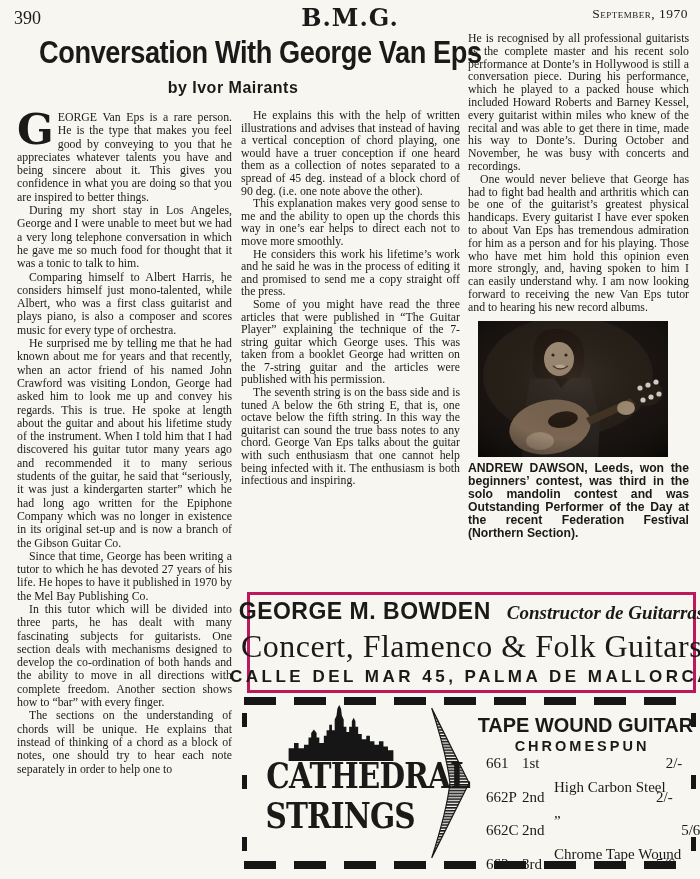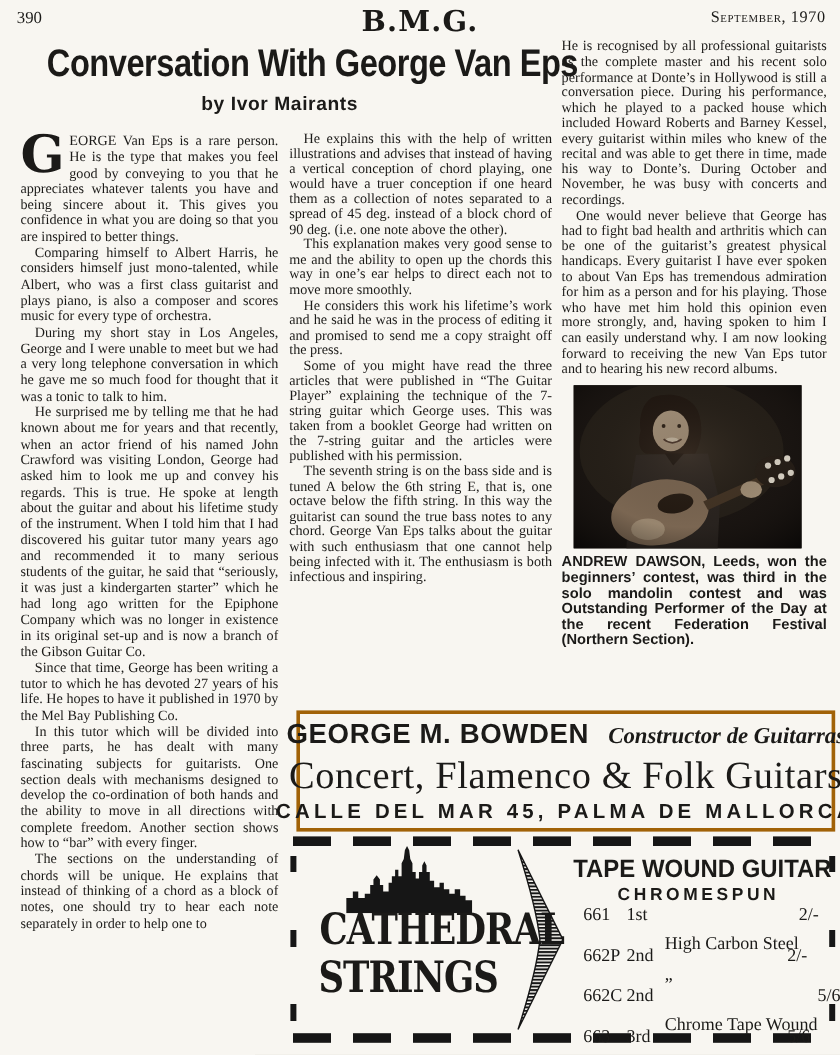--- a/index.html
+++ b/index.html
@@ -1,19 +1,19 @@
 <!DOCTYPE html>
 <html><head>
 <meta charset="utf-8">
 <style>
   html,body{margin:0;padding:0;background:#e8e6e0;}
   .page{position:relative;width:700px;height:879px;background:#f8f6f1;color:#1b1a18;
         font-family:"Liberation Serif", serif;overflow:hidden;margin:0 auto;}
   
-  .pagenum{position:absolute;left:14px;top:8px;font-size:14px;}
+  .pagenum{position:absolute;left:14px;top:8px;font-size:18px;}
   .masthead{position:absolute;left:0;top:3px;width:700px;text-align:center;
             font-family:"DejaVu Serif", serif;font-weight:bold;font-size:24px;letter-spacing:1px;}
   .issuedate{position:absolute;right:12px;top:6px;font-size:13.5px;font-variant:small-caps;letter-spacing:.5px;}
   
   .title{position:absolute;left:0;top:34px;width:466px;text-align:right;}
   .title .tx{display:inline-block;font-family:"Liberation Sans", sans-serif;font-weight:bold;
              font-size:32px;letter-spacing:-.5px;transform:scaleX(.85);transform-origin:center top;white-space:nowrap;}
   .byline{position:absolute;left:0;top:79px;width:466px;text-align:center;
           font-family:"Liberation Sans", sans-serif;font-weight:bold;font-size:16px;letter-spacing:.5px;}
   
@@ -23,21 +23,21 @@
   #col1{left:17px;top:111px;width:215px;height:762px;line-height:13.3px;}
   #col2{left:241px;top:109px;width:219px;height:474px;line-height:12.6px;}
   #col3{left:468px;top:32px;width:221px;line-height:12.8px;}
   .dropcap{float:left;font-family:"DejaVu Serif", serif;font-weight:bold;font-size:43px;
            line-height:33px;padding:2px 4px 0 0;}
   
   .photo{display:block;margin:7px 0 5px 10px;width:190px;height:136px;background:#151210;}
   .caption{font-family:"Liberation Sans", sans-serif;font-weight:bold;font-size:12.2px;
            line-height:13.1px;text-align:justify;margin-top:2px;}
   
-  .bowden{position:absolute;left:247px;top:592px;width:443px;height:95px;border:3px solid #a16207;
+  .bowden{position:absolute;left:247px;top:592px;width:443px;height:95px;border:3px solid #be185d;
           background:#f8f6f1;display:flex;flex-direction:column;align-items:center;justify-content:space-evenly;}
   .bowden .row1{display:flex;align-items:baseline;gap:16px;white-space:nowrap;}
   .bowden .name{font-family:"Liberation Sans", sans-serif;font-weight:bold;font-size:23px;letter-spacing:.5px;}
   .bowden .tagline{font-family:"Liberation Serif", serif;font-style:italic;font-weight:bold;font-size:19px;}
   .bowden .line2{font-family:Liberation Serif, serif;font-size:32px;letter-spacing:.5px;white-space:nowrap;}
   .bowden .addr{font-family:"Liberation Sans", sans-serif;font-weight:bold;font-size:17px;letter-spacing:3.5px;white-space:nowrap;}
   
   .stringsad{position:absolute;left:244px;top:697px;width:450px;height:172px;}
   .dash-h{position:absolute;left:0;right:0;height:8px;
           background:repeating-linear-gradient(90deg,#161616 0 32px,transparent 32px 50px);}
@@ -73,22 +73,22 @@
   <div class="masthead">B.M.G.</div>
   <div class="issuedate">September, 1970</div>
 
   <div class="title">
     <span class="tx">Conversation With George Van Eps</span>
   </div>
   <div class="byline">by Ivor Mairants</div>
 
   <div class="col" id="col1">
     <p class="noindent"><span class="dropcap">G</span><span>EORGE Van Eps is a rare person. He is the type that makes you feel good by conveying to you that he appreciates whatever talents you have and being sincere about it. This gives you confidence in what you are doing so that you are inspired to better things.</span></p>
+    <p>During my short stay in Los Angeles, George and I were unable to meet but we had a very long telephone conversation in which he gave me so much food for thought that it was a tonic to talk to him.</p>
     <p>Comparing himself to Albert Harris, he considers himself just mono-talented, while Albert, who was a first class guitarist and plays piano, is also a composer and scores music for every type of orchestra.</p>
-    <p>During my short stay in Los Angeles, George and I were unable to meet but we had a very long telephone conversation in which he gave me so much food for thought that it was a tonic to talk to him.</p>
     <p>He surprised me by telling me that he had known about me for years and that recently, when an actor friend of his named John Crawford was visiting London, George had asked him to look me up and convey his regards. This is true. He spoke at length about the guitar and about his lifetime study of the instrument. When I told him that I had discovered his guitar tutor many years ago and recommended it to many serious students of the guitar, he said that “seriously, it was just a kindergarten starter” which he had long ago written for the Epiphone Company which was no longer in existence in its original set-up and is now a branch of the Gibson Guitar Co.</p>
     <p>Since that time, George has been writing a tutor to which he has devoted 27 years of his life. He hopes to have it published in 1970 by the Mel Bay Publishing Co.</p>
     <p>In this tutor which will be divided into three parts, he has dealt with many fascinating subjects for guitarists. One section deals with mechanisms designed to develop the co-ordination of both hands and the ability to move in all directions with complete freedom. Another section shows how to “bar” with every finger.</p>
     <p>The sections on the understanding of chords will be unique. He explains that instead of thinking of a chord as a block of notes, one should try to hear each note separately in order to help one to</p>
   </div>
 
   <div class="col" id="col2">
     <p>He explains this with the help of written illustrations and advises that instead of having a vertical conception of chord playing, one would have a truer conception if one heard them as a collection of notes separated to a spread of 45 deg. instead of a block chord of 90 deg. (i.e. one note above the other).</p>
     <p>This explanation makes very good sense to me and the ability to open up the chords this way in one’s ear helps to direct each not to move more smoothly.</p>
     <p>He considers this work his lifetime’s work and he said he was in the process of editing it and promised to send me a copy straight off the press.</p>

